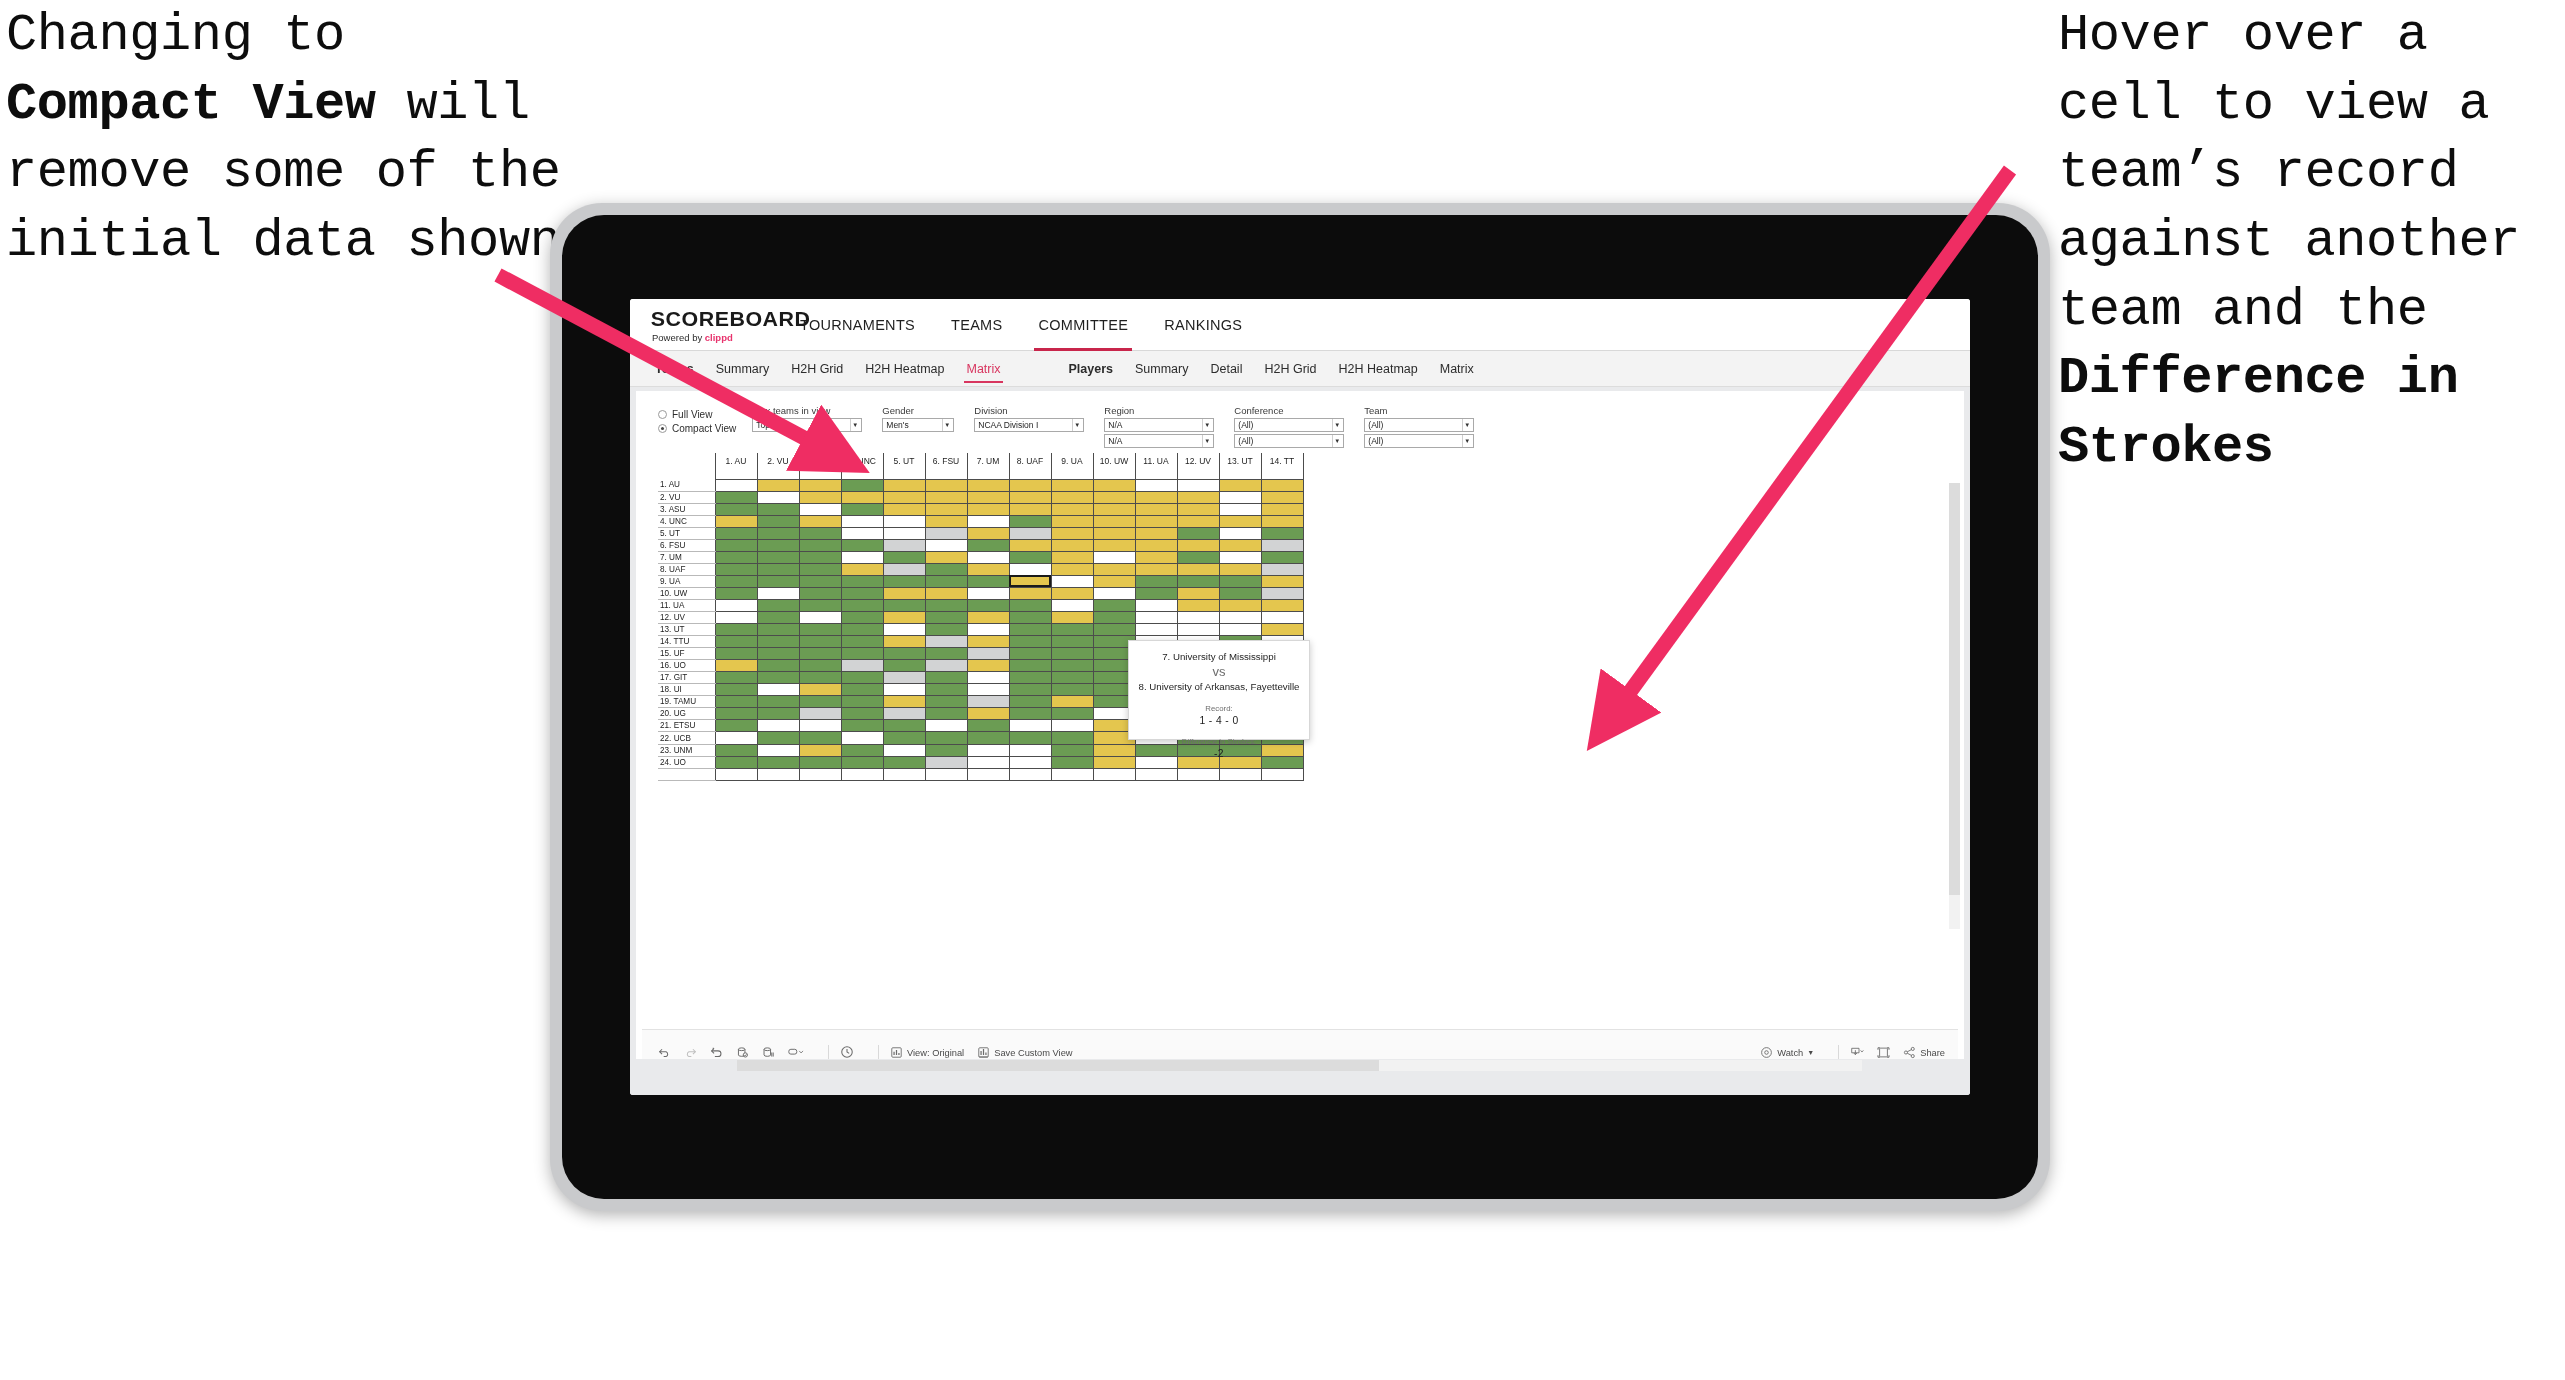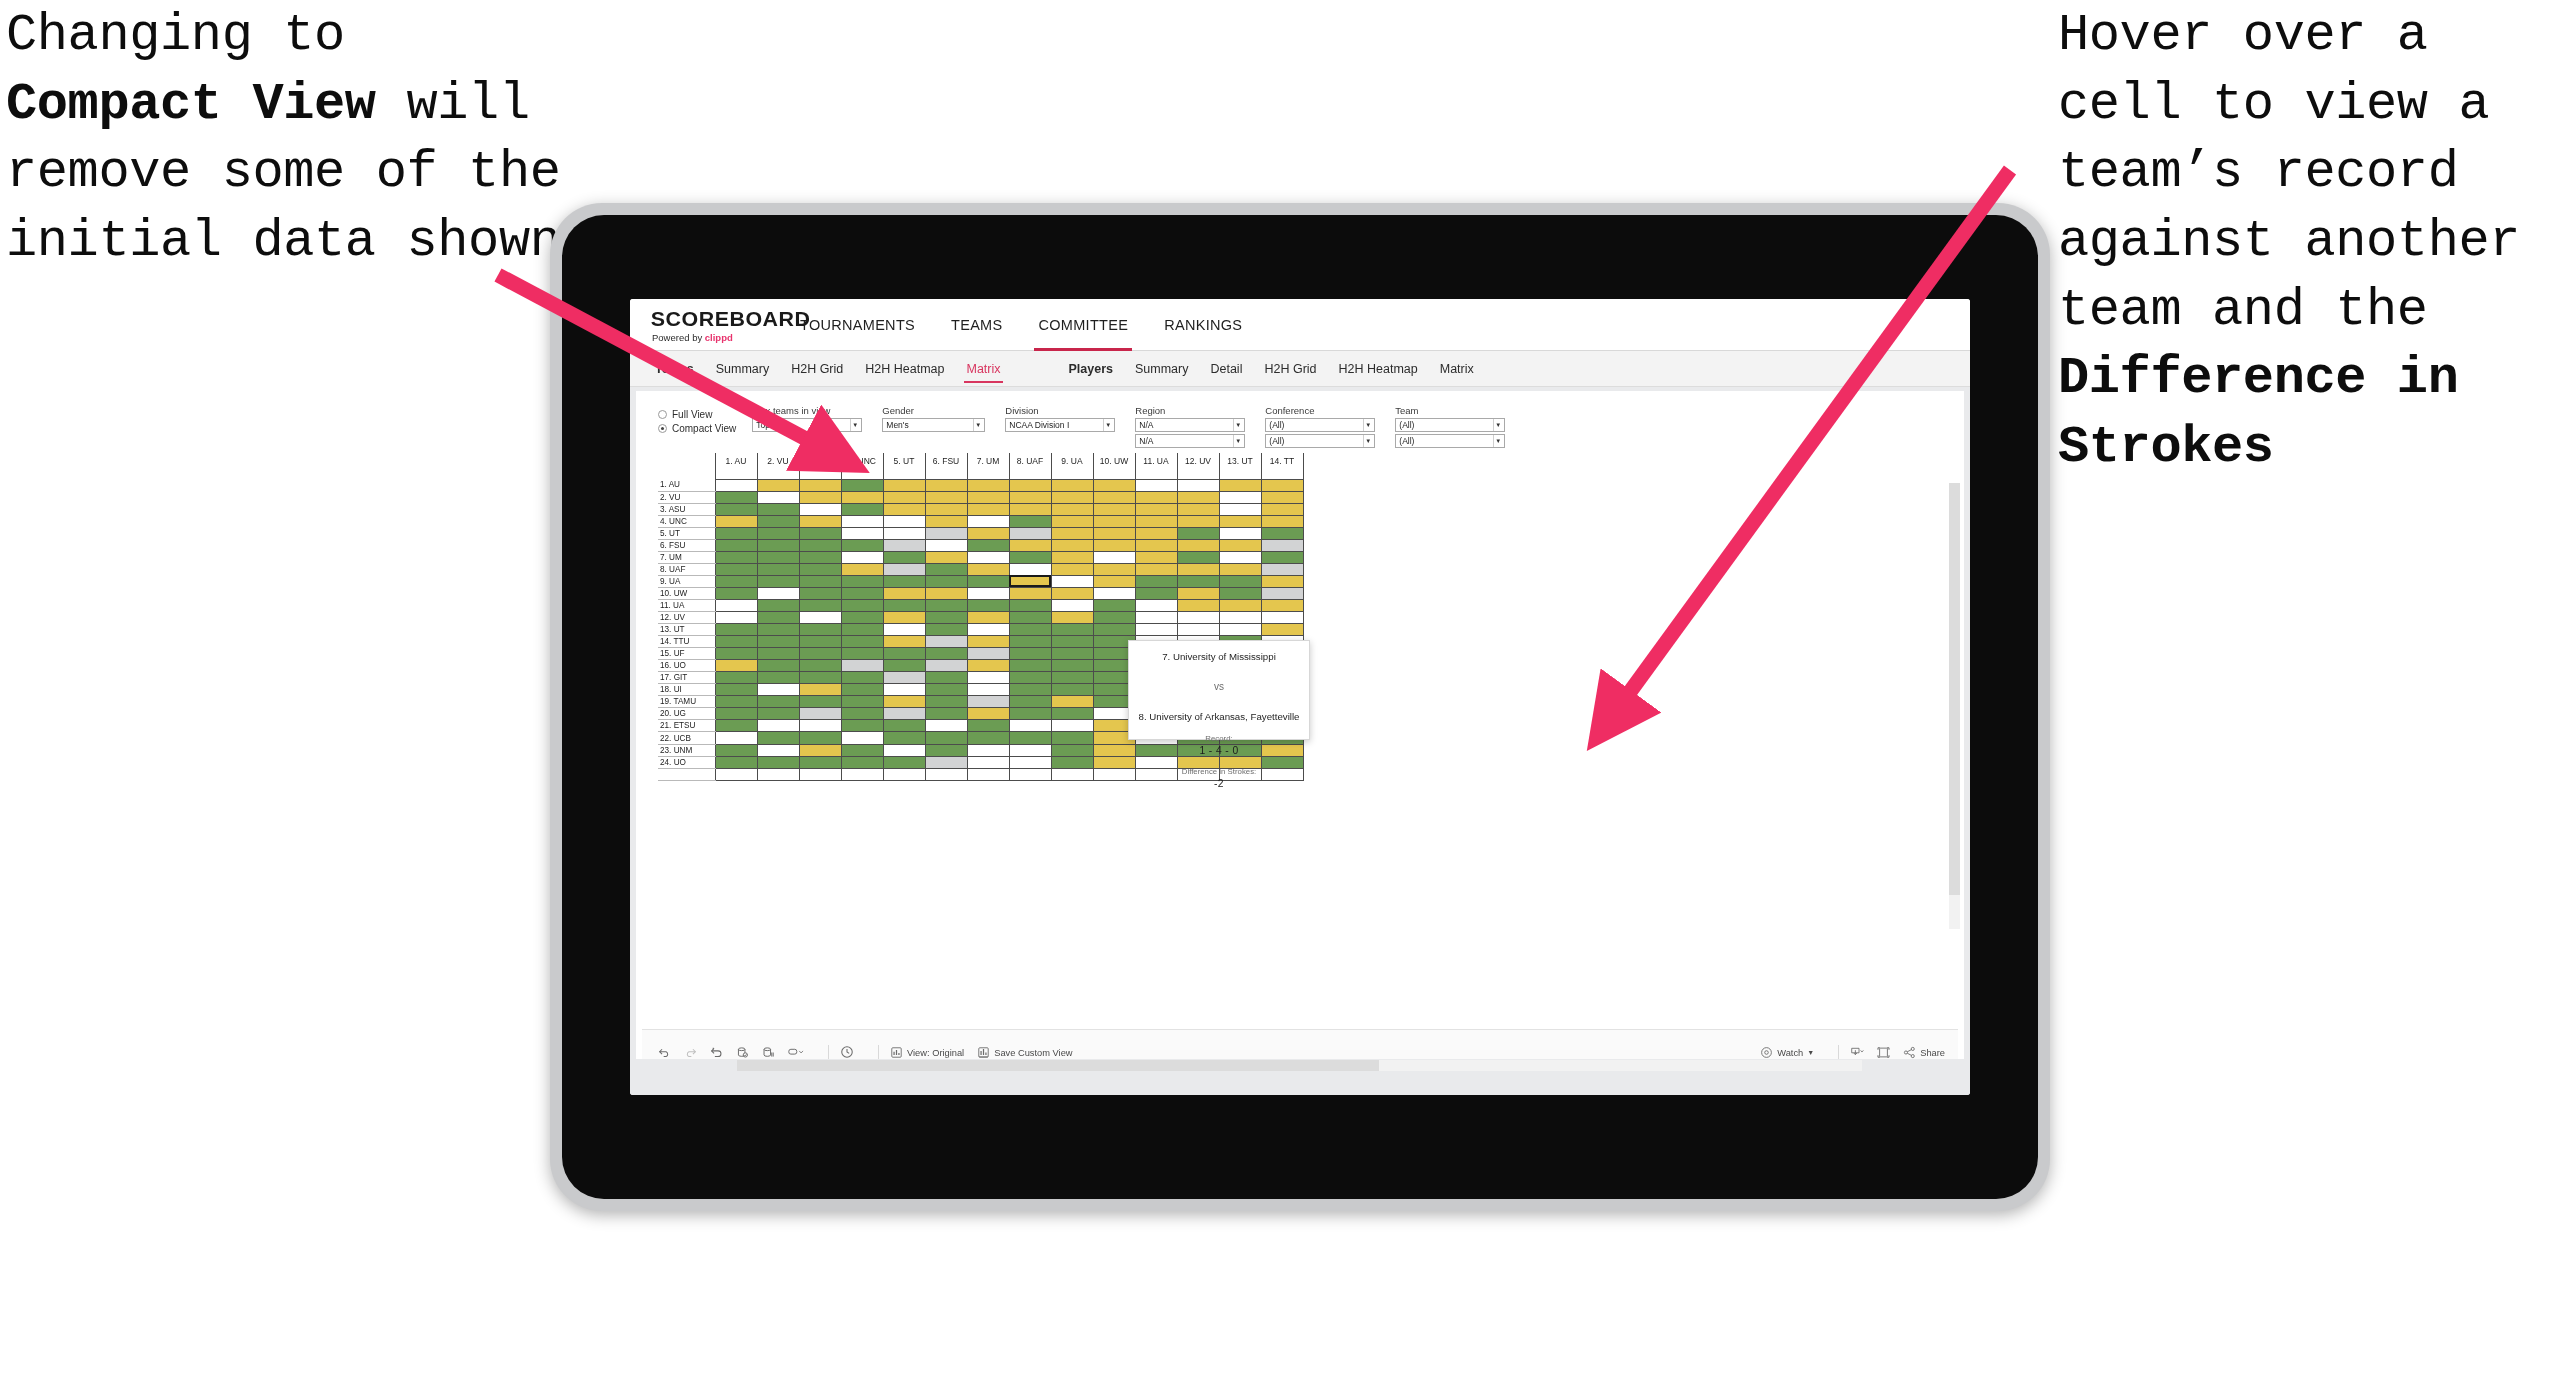--- a/index.html
+++ b/index.html
@@ -61,21 +61,21 @@
   
   #viz { position:relative; height:708px; background:#e9eaec; padding:10px 0 0 0; }
   #vizcard { position:absolute; left:6px; top:4px; right:6px; bottom:36px;
              background:#ffffff; }
 
   
   #filters { position:absolute; left:22px; top:14px; right:10px; height:40px;
              display:flex; align-items:flex-start; }
   .fcol { margin-right:20px; }
   .flabel { font-size:9.5px; color:#3a3a3a; margin-bottom:2px; height:11px; }
-  .fsel { width:103px; height:13.5px; border:1px solid #a9a9a9; background:#fff;
+  .fsel { width:72px; height:13.5px; border:1px solid #a9a9a9; background:#fff;
           font-size:8.5px; color:#1e1e1e; display:flex; align-items:center;
           padding-left:3px; position:relative; margin-bottom:2.5px; }
   .fsel .car { position:absolute; right:2px; top:0; bottom:0; width:9px;
           border-left:1px solid #cfcfcf; display:flex; align-items:center;
           justify-content:center; font-size:6px; color:#333; }
   .fsel.w110 { width:110px; }
   .radios { margin-right:16px; padding-top:2px; }
   .rrow { display:flex; align-items:center; height:14px; font-size:10px; color:#2e2e2e; }
   .rdot { width:9px; height:9px; border:1px solid #9a9a9a; border-radius:50%;
           margin-right:5px; background:#fff; position:relative; }
@@ -104,21 +104,21 @@
              background:#f2f2f2; }
   #vscroll .thumb { position:absolute; left:0; top:0; width:11px; height:412px;
              background:#dcdcdc; }
 
   
   #tooltip { position:absolute; left:470px; top:187px; width:182px; height:100px;
              background:#fff; border:1px solid #d7d7d7;
              box-shadow:0 2px 7px rgba(0,0,0,.22); z-index:40; padding:9px 6px 0 6px;
              text-align:center; }
   #tooltip .tt1 { font-size:9.7px; color:#1f1f1f; line-height:1.35; }
-  #tooltip .ttvs { font-size:10px; color:#6d6d6d; margin:18px 0; }
+  #tooltip .ttvs { font-size:13px; color:#6d6d6d; margin:1px 0; }
   #tooltip .ttlab { font-size:7.8px; color:#6d6d6d; margin-top:11px; }
   #tooltip .ttval { font-size:10.3px; color:#1b1b1b; margin-top:2px; letter-spacing:.4px; }
 
   
   #toolbar { position:absolute; left:6px; right:6px; bottom:0; height:30px;
              background:#fafafa; border-top:1px solid #e2e2e2;
              display:flex; align-items:flex-end; padding-left:16px; font-size:9.5px;
              color:#5a5a5a; }
   .tb { display:flex; align-items:center; margin-right:13px; color:#5f5f5f; }
   .tb svg { display:block; }

